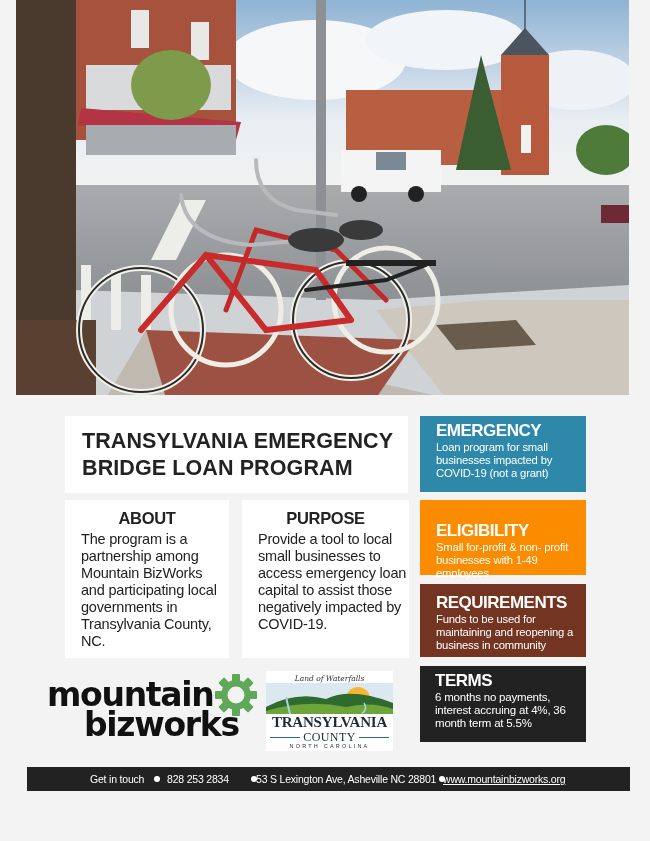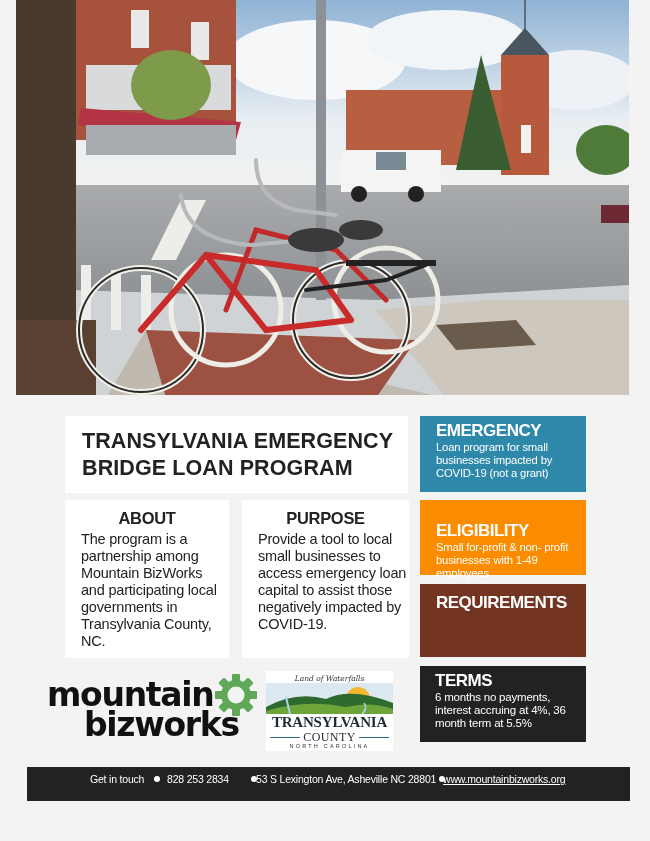--- a/index.html
+++ b/index.html
@@ -44,21 +44,21 @@
     .logo-tc { position: absolute; left: 266px; top: 671px; width: 127px; height: 80px; background: #fff; overflow: hidden; }
     .tc-land { position: absolute; left: 0; right: 0; top: 3px; text-align: center; font-family: "DejaVu Serif", serif; font-style: italic; font-size: 7.5px; color: #333; }
     .tc-scene { position: absolute; left: 0; top: 12px; width: 127px; height: 31px; }
     .tc-title { position: absolute; left: 0; right: 0; top: 43px; text-align: center; font-family: "Liberation Serif", serif; font-weight: 700; font-size: 15px; color: #1e2a35; letter-spacing: -0.2px; }
     .tc-county-row { position: absolute; left: 4px; right: 4px; top: 59px; display: flex; align-items: center; gap: 3px; }
     .tc-line { flex: 1; height: 1.2px; background: #2c6a8a; }
     .tc-county { font-family: "Liberation Serif", serif; font-size: 12px; color: #1e2a35; letter-spacing: 0.4px; }
     .tc-nc { position: absolute; left: 0; right: 0; top: 72px; text-align: center; font-size: 5.5px; letter-spacing: 2.2px; color: #333; }
 
     
-    .footer { position: absolute; left: 27px; top: 767px; width: 603px; height: 34px; background: #222; color: #fff; font-size: 10.5px; letter-spacing: -0.2px; }
+    .footer { position: absolute; left: 27px; top: 767px; width: 603px; height: 24px; background: #222; color: #fff; font-size: 10.5px; letter-spacing: -0.2px; }
     .footer span { position: absolute; top: 6px; white-space: nowrap; }
     .footer .dot { display: inline-block; width: 6px; height: 6px; border-radius: 50%; background: #fff; position: absolute; top: 9px; }
     .f-get { left: 63px; }
     .f-dot1 { left: 127px; }
     .f-phone { left: 140px; }
     .f-dot2 { left: 224px; }
     .f-addr { left: 229px; }
     .f-dot3 { left: 412px; }
     .f-web { left: 416px; text-decoration: underline; }
   </style>
@@ -171,20 +171,21 @@
 <div class="side-box box-overview">
   <h3>EMERGENCY</h3>
   <p>Loan program for small businesses impacted by COVID-19 (not a grant)</p>
 </div>
 <div class="side-box box-eligibility">
   <h3>ELIGIBILITY</h3>
   <p>Small for-profit &amp; non- profit businesses with 1-49 employees</p>
 </div>
 <div class="side-box box-requirements">
   <h3>REQUIREMENTS</h3>
+  <p>Funds to be used for maintaining and reopening a business in community</p>
 </div>
 <div class="side-box box-terms">
   <h3>TERMS</h3>
   <p>6 months no payments, interest accruing at 4%, 36 month term at 5.5%</p>
 </div>
 
 <div class="logo-mbw">
   <span class="mbw-text mbw-2">bizworks</span>
   <span class="mbw-text mbw-1">mountain</span>
   <svg class="gear" viewBox="0 0 44 44">

